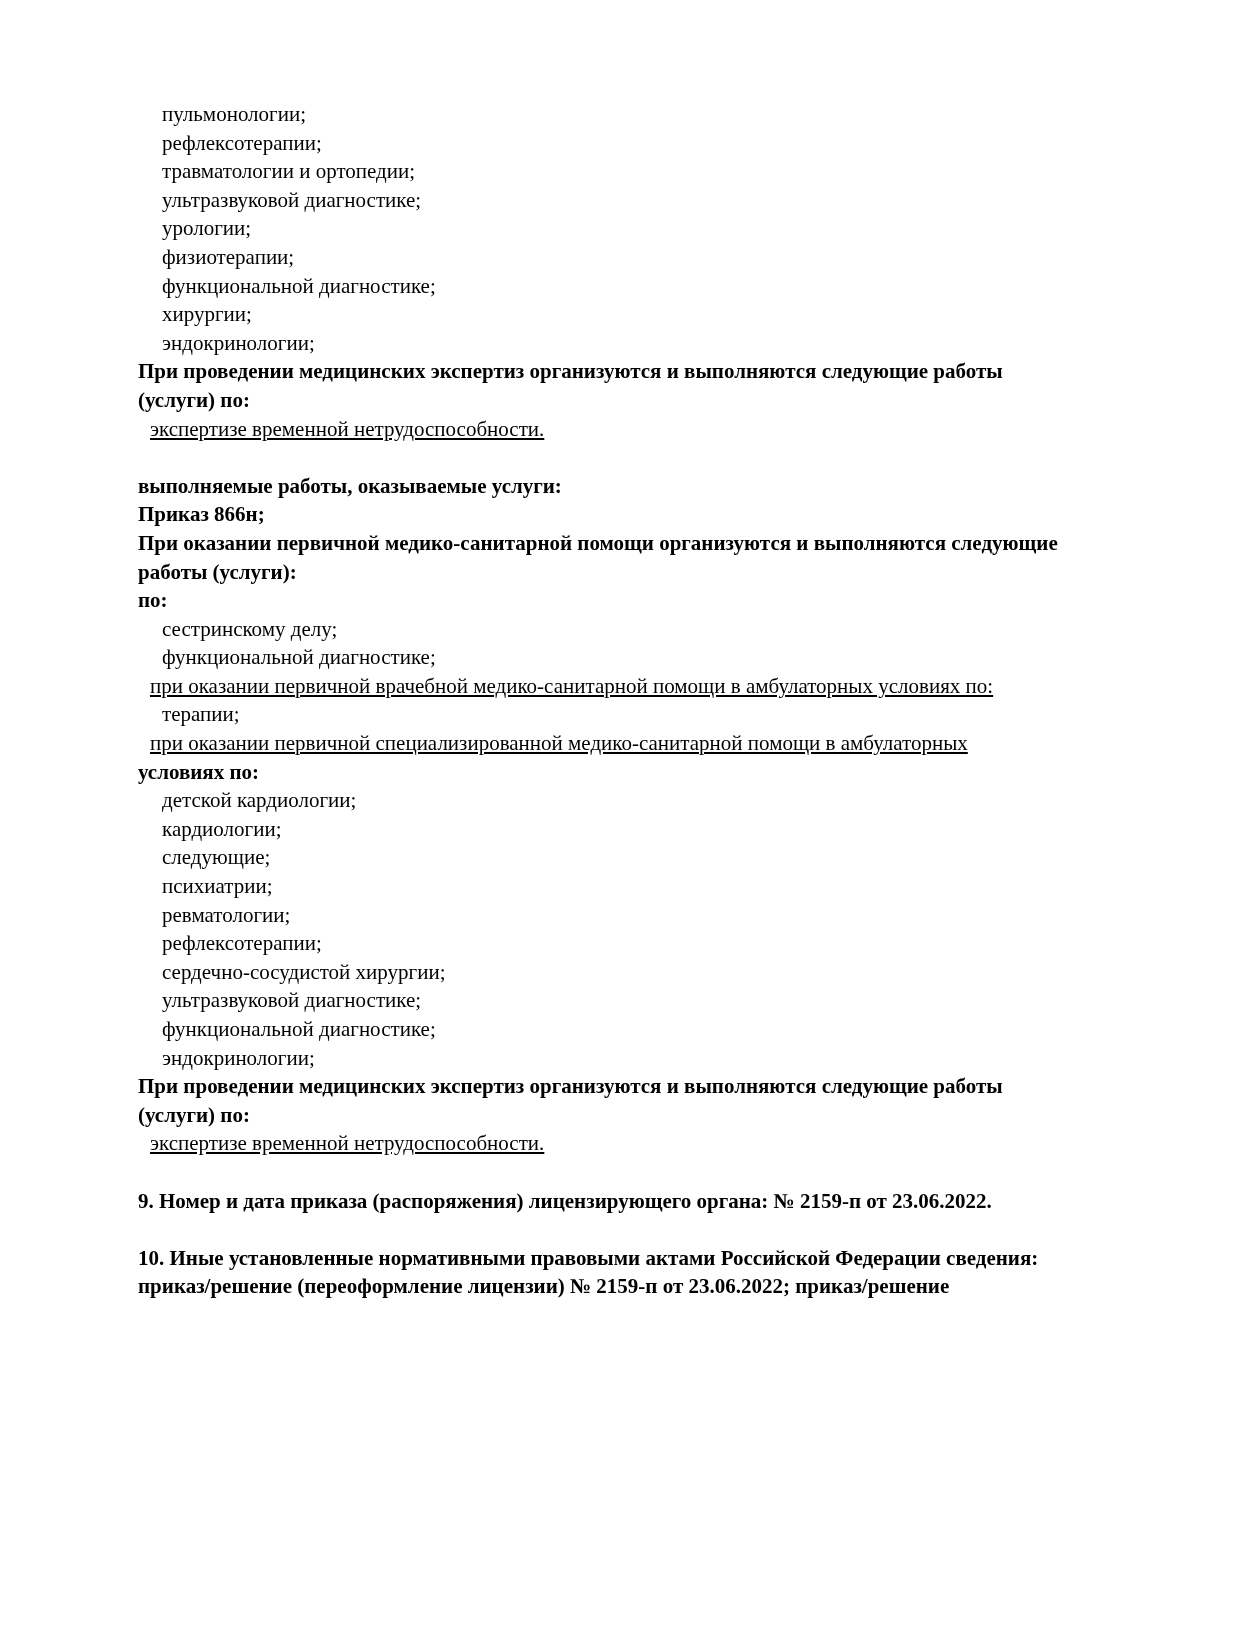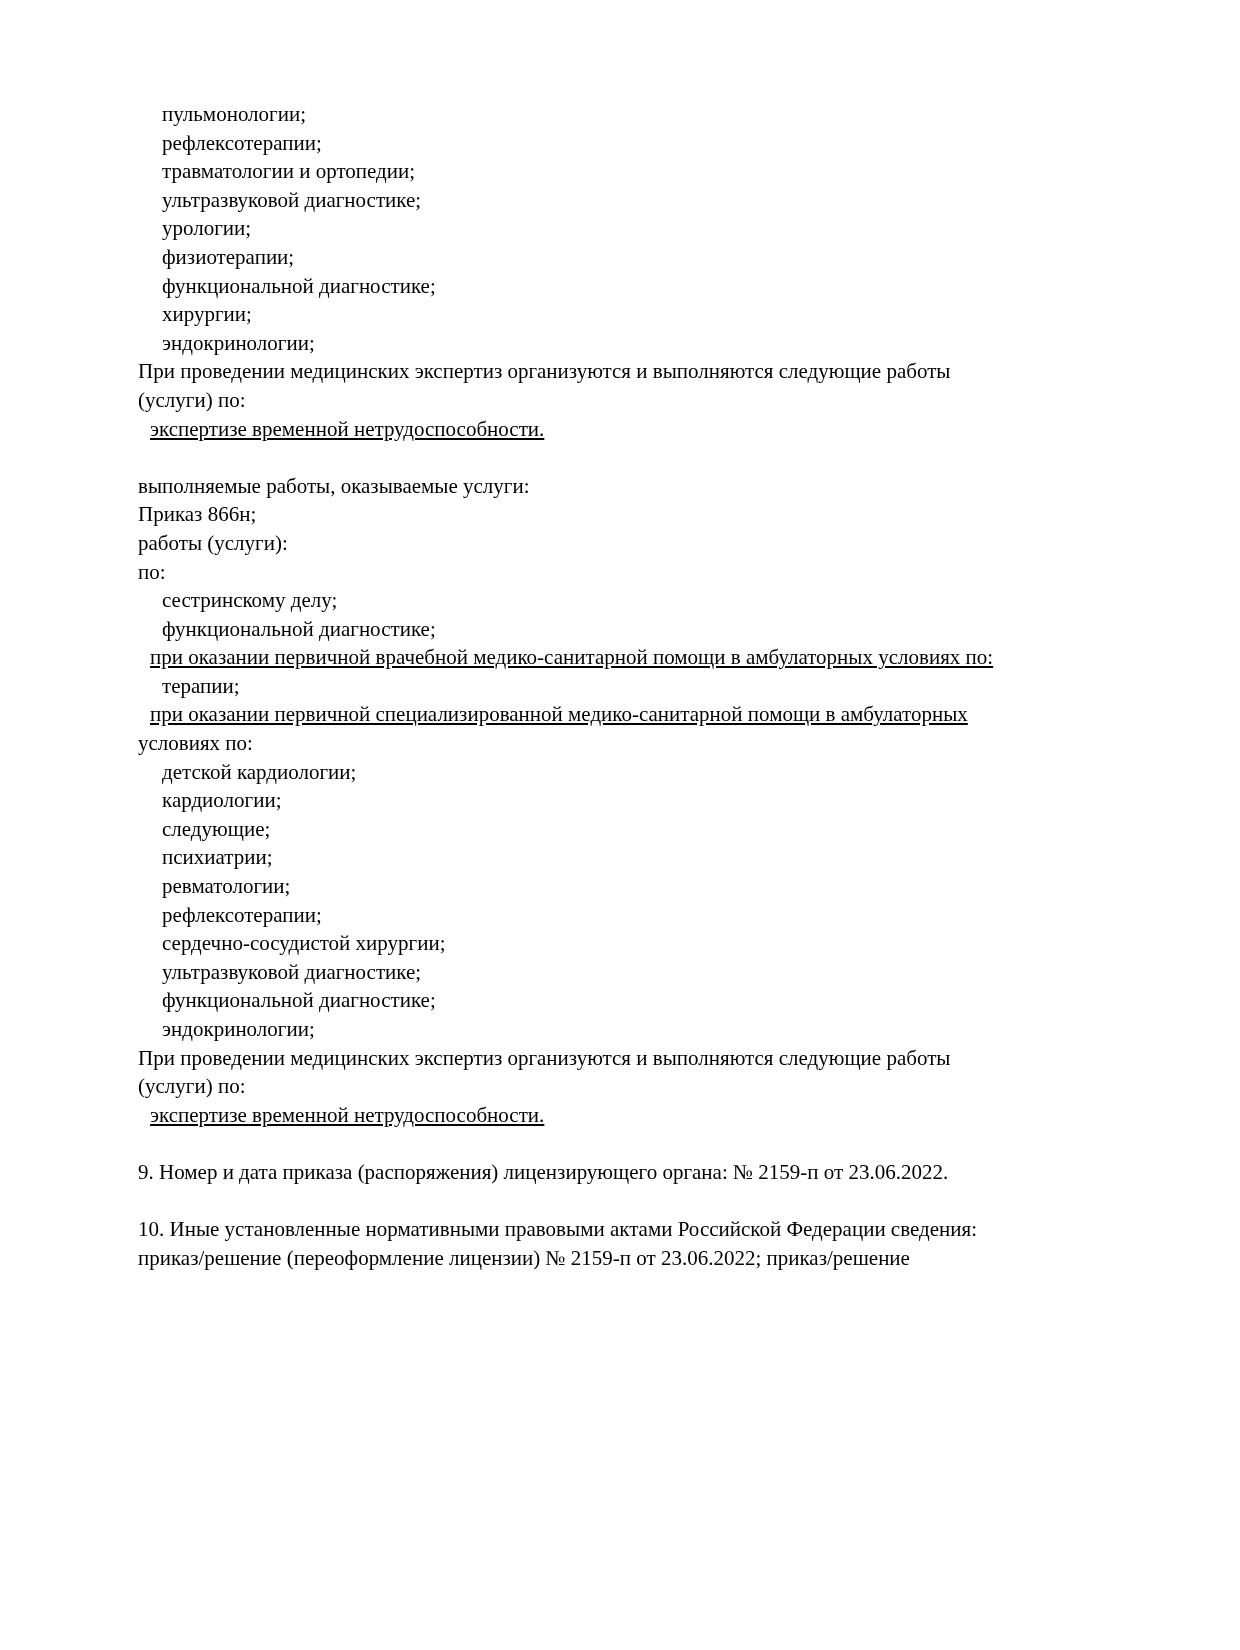--- a/index.html
+++ b/index.html
@@ -20,21 +20,21 @@
       left: 138px;
       top: 100px;
       width: 980px;
       font-size: 21px;
       line-height: 28.6px;
     }
     .line {
       white-space: pre;
       height: 28.6px;
     }
-    .l0 { padding-left: 0; }
+    .l0 { padding-left: 0; font-weight: bold; }
     .l1 { padding-left: 12px; text-decoration: underline; }
     .l2 { padding-left: 24px; }
     .blank { height: 28.6px; }
   </style>
 </head>
 <body>
 
 <div class="page">
 
   <div class="line l2">пульмонологии;</div>
@@ -47,20 +47,21 @@
   <div class="line l2">хирургии;</div>
   <div class="line l2">эндокринологии;</div>
   <div class="line l0">При проведении медицинских экспертиз организуются и выполняются следующие работы</div>
   <div class="line l0">(услуги) по:</div>
   <div class="line l1">экспертизе временной нетрудоспособности.</div>
 
   <div class="blank"></div>
 
   <div class="line l0">выполняемые работы, оказываемые услуги:</div>
   <div class="line l0">Приказ 866н;</div>
+  <div class="line l0">При оказании первичной медико-санитарной помощи организуются и выполняются следующие</div>
   <div class="line l0">работы (услуги):</div>
   <div class="line l0">по:</div>
   <div class="line l2">сестринскому делу;</div>
   <div class="line l2">функциональной диагностике;</div>
   <div class="line l1">при оказании первичной врачебной медико-санитарной помощи в амбулаторных условиях по:</div>
   <div class="line l2">терапии;</div>
   <div class="line l1">при оказании первичной специализированной медико-санитарной помощи в амбулаторных</div>
   <div class="line l0">условиях по:</div>
   <div class="line l2">детской кардиологии;</div>
   <div class="line l2">кардиологии;</div>

